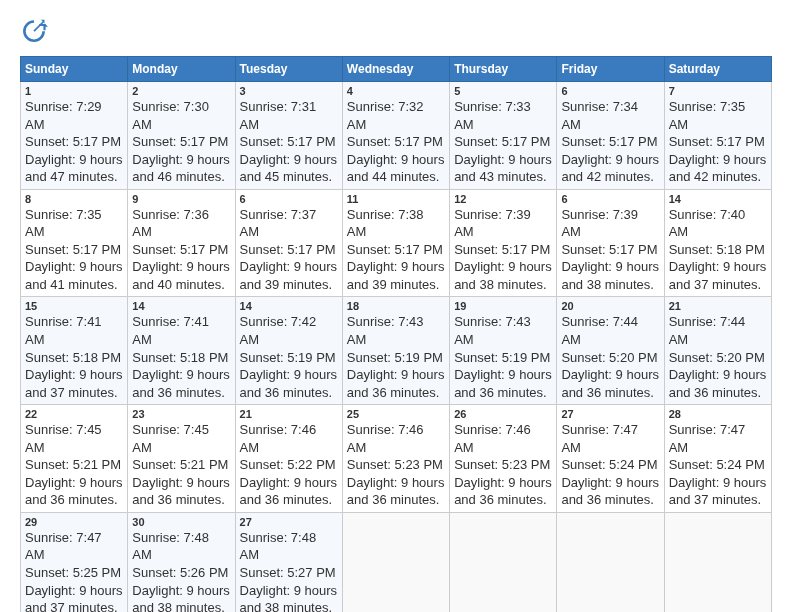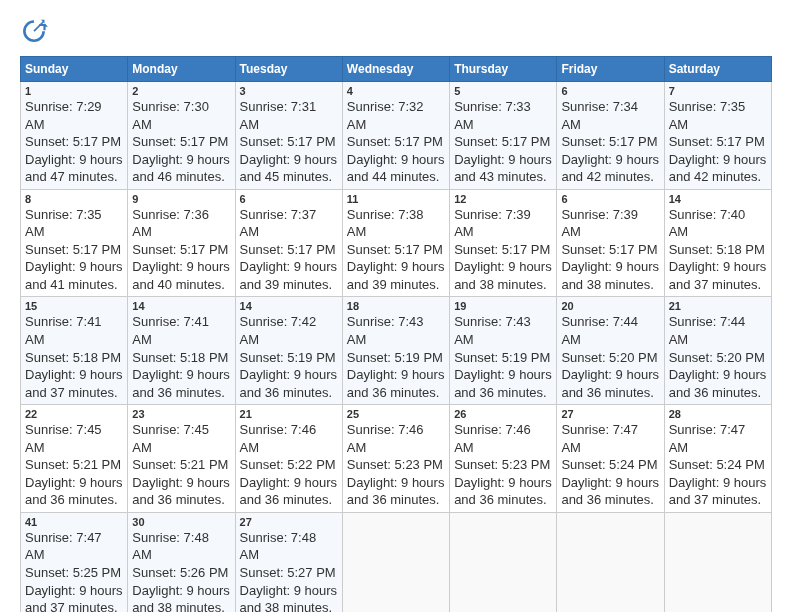--- a/index.html
+++ b/index.html
@@ -201,21 +201,21 @@
           <td><span class="day-num">25</span>
 <span class="day-info">Sunrise: 7:46 AM<br>Sunset: 5:23 PM<br>Daylight: 9 hours<br>and 36 minutes.</span></td>
           <td><span class="day-num">26</span>
 <span class="day-info">Sunrise: 7:46 AM<br>Sunset: 5:23 PM<br>Daylight: 9 hours<br>and 36 minutes.</span></td>
           <td><span class="day-num">27</span>
 <span class="day-info">Sunrise: 7:47 AM<br>Sunset: 5:24 PM<br>Daylight: 9 hours<br>and 36 minutes.</span></td>
           <td><span class="day-num">28</span>
 <span class="day-info">Sunrise: 7:47 AM<br>Sunset: 5:24 PM<br>Daylight: 9 hours<br>and 37 minutes.</span></td>
         </tr>
         <tr>
-          <td><span class="day-num">41</span>
+          <td><span class="day-num">29</span>
 <span class="day-info">Sunrise: 7:47 AM<br>Sunset: 5:25 PM<br>Daylight: 9 hours<br>and 37 minutes.</span></td>
           <td><span class="day-num">30</span>
 <span class="day-info">Sunrise: 7:48 AM<br>Sunset: 5:26 PM<br>Daylight: 9 hours<br>and 38 minutes.</span></td>
           <td><span class="day-num">27</span>
 <span class="day-info">Sunrise: 7:48 AM<br>Sunset: 5:27 PM<br>Daylight: 9 hours<br>and 38 minutes.</span></td>
           <td class="empty"></td>
           <td class="empty"></td>
           <td class="empty"></td>
           <td class="empty"></td>
         </tr>

